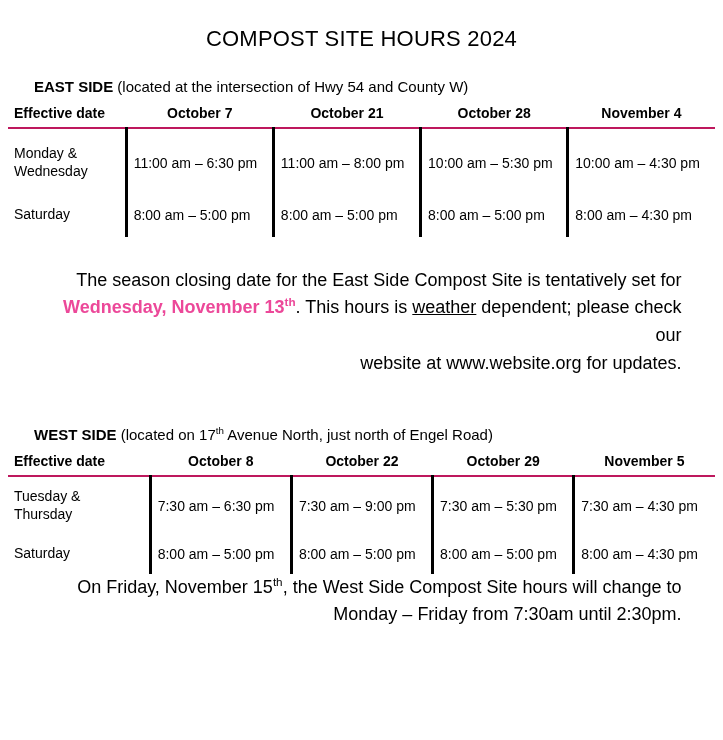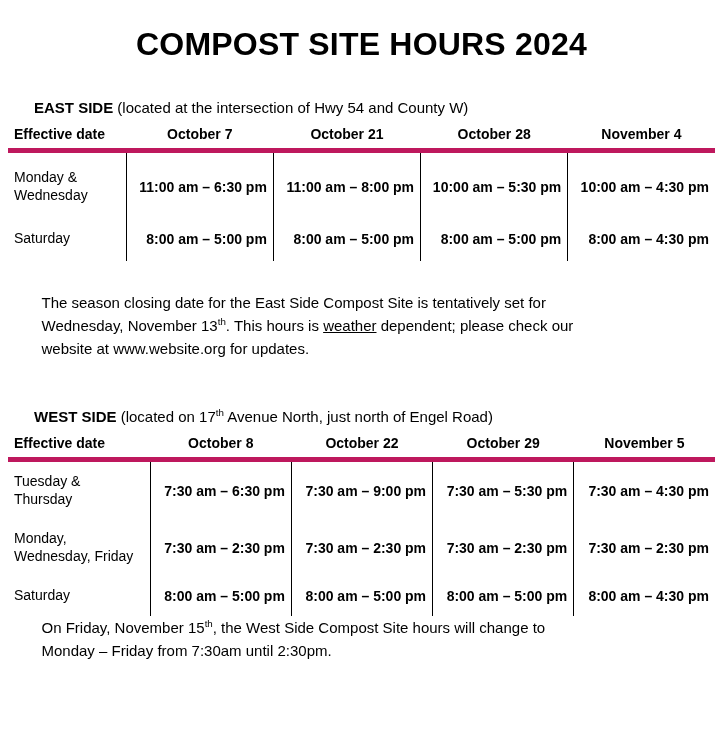--- a/index.html
+++ b/index.html
@@ -16,29 +16,29 @@
   }
   .page {
     position: relative;
     width: 723px;
     height: 740px;
     box-sizing: border-box;
     padding: 0 8px;
   }
   .doc-title {
     text-align: center;
-    font-size: 32px;
-    font-weight: bold;
+    font-size: 22px;
+    font-weight: normal;
     margin-top: 26px;
     margin-bottom: 2px;
     letter-spacing: 0.2px;
   }
   .section-heading {
     font-size: 15px;
-    margin-top: 36px;
+    margin-top: 26px;
     margin-left: 26px;
     margin-bottom: 8px;
   }
   .section-heading .side-name {
     font-weight: bold;
   }
   .hours-table {
     border-collapse: collapse;
     width: 707px;
     margin: 0 auto;
@@ -47,54 +47,53 @@
   .hours-table th,
   .hours-table td {
     font-size: 14px;
     font-weight: normal;
     padding: 6px 6px;
     vertical-align: middle;
   }
   .hours-table thead th {
     font-weight: bold;
     text-align: center;
-    border-bottom: 5px solid #be185d;
+    border-bottom: 2px solid #be185d;
     padding-top: 2px;
   }
   .hours-table thead th.rowhead-col {
     text-align: left;
     padding-left: 6px;
   }
   .hours-table td.rowhead {
     padding-right: 10px;
     line-height: 1.25;
   }
   .hours-table td.cell {
-    text-align: right;
-    border-left: 1px solid #000000;
-    font-weight: bold;
+    text-align: left;
+    border-left: 3px solid #000000;
   }
   .hours-table tbody tr td {
     padding-top: 13px;
     padding-bottom: 13px;
   }
   .east-table tbody tr:first-child td { padding-top: 16px; }
   .col-head { width: 118px; }
   .col-data { width: 147px; }
 
   .note {
-    text-align: left;
-    font-size: 15px;
+    text-align: right;
+    font-size: 18px;
     line-height: 1.55;
     margin: 0 auto;
     width: 640px;
   }
   .note-east { margin-top: 30px; }
   .note-west { }
-  .red { color: #000000; }
+  .red { color: #ec4899; font-weight: bold; }
   .underline { text-decoration: underline; }
   sup { font-size: 0.65em; vertical-align: super; line-height: 0; }
 
   .west-block { margin-top: 48px; }
   .west-table .col-head { width: 142px; }
   .west-table .col-data { width: 141px; }
   .west-table tbody tr td {
     padding-top: 11px;
     padding-bottom: 11px;
   }
@@ -175,27 +174,20 @@
       </thead>
       <tbody>
         <tr>
           <td class="rowhead">Tuesday &amp; Thursday</td>
           <td class="cell">7:30 am – 6:30 pm</td>
           <td class="cell">7:30 am – 9:00 pm</td>
           <td class="cell">7:30 am – 5:30 pm</td>
           <td class="cell">7:30 am – 4:30 pm</td>
         </tr>
         <tr>
-          <td class="rowhead">Monday, Wednesday, Friday</td>
-          <td class="cell">7:30 am – 2:30 pm</td>
-          <td class="cell">7:30 am – 2:30 pm</td>
-          <td class="cell">7:30 am – 2:30 pm</td>
-          <td class="cell">7:30 am – 2:30 pm</td>
-        </tr>
-        <tr>
           <td class="rowhead">Saturday</td>
           <td class="cell">8:00 am – 5:00 pm</td>
           <td class="cell">8:00 am – 5:00 pm</td>
           <td class="cell">8:00 am – 5:00 pm</td>
           <td class="cell">8:00 am – 4:30 pm</td>
         </tr>
       </tbody>
     </table>
 
     <div class="note note-west">

